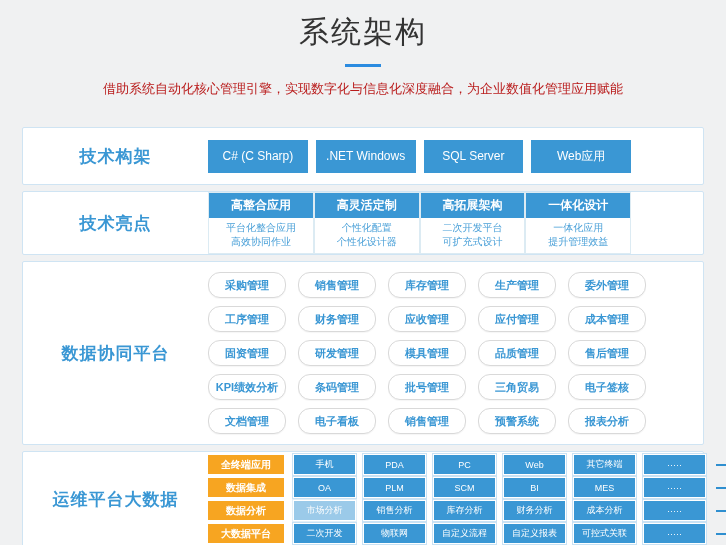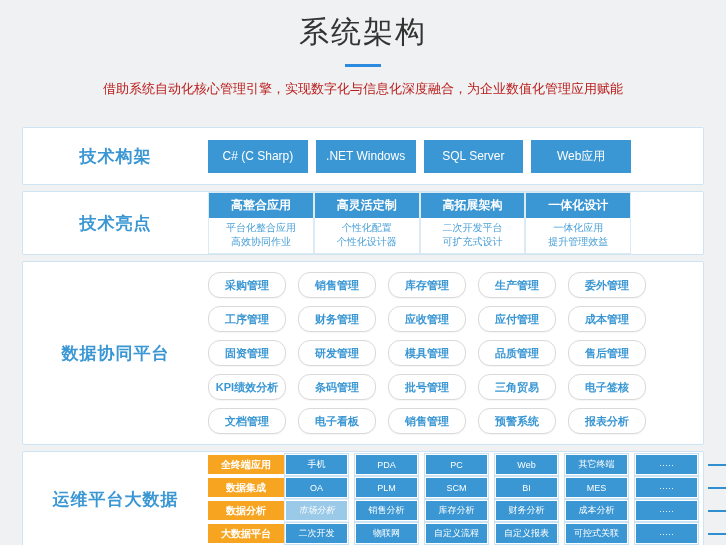--- a/index.html
+++ b/index.html
@@ -122,37 +122,37 @@
   .cat{
     background:var(--orange);
     color:#fff;
     font-size:10px;
     font-weight:700;
     width:76px;
     height:19px;
     display:flex;
     align-items:center;
     justify-content:center;
-    margin-right:2px;
+    margin-right:10px;
     white-space:nowrap;
   }
   .mini,.result{
     background:var(--blue);
     color:#fff;
     font-size:9px;
     height:19px;
     display:flex;
     align-items:center;
     justify-content:center;
     white-space:nowrap;
     box-shadow:0 0 0 1px #fff,0 0 0 2px #c9e2f4;
     cursor:default;
   }
   .mini{width:61px;margin-right:9px;}
-  .mini.muted{opacity:.5;font-style:italic;}
+  .mini.muted{opacity:.5;}
   .arrow{
     position:relative;
     width:24px;height:2px;
     background:var(--blue-dark);
     margin:0 10px 0 2px;
     flex:0 0 24px;
   }
   .arrow::after{
     content:'';
     position:absolute;

